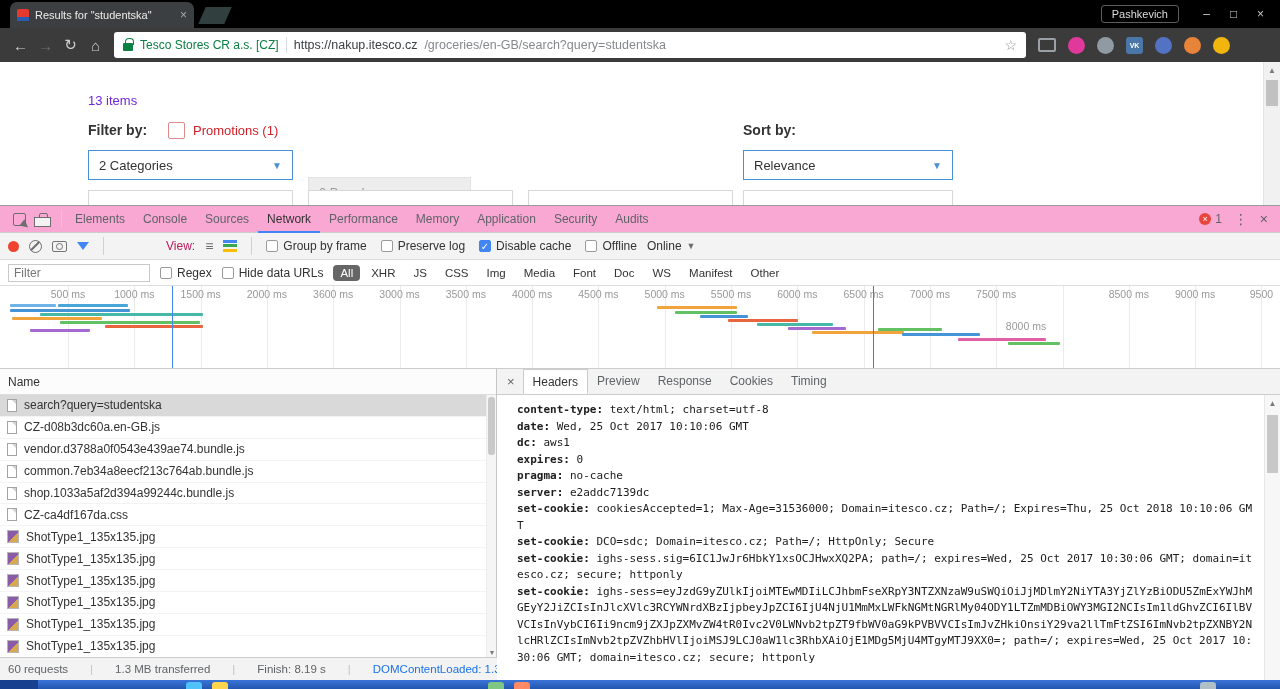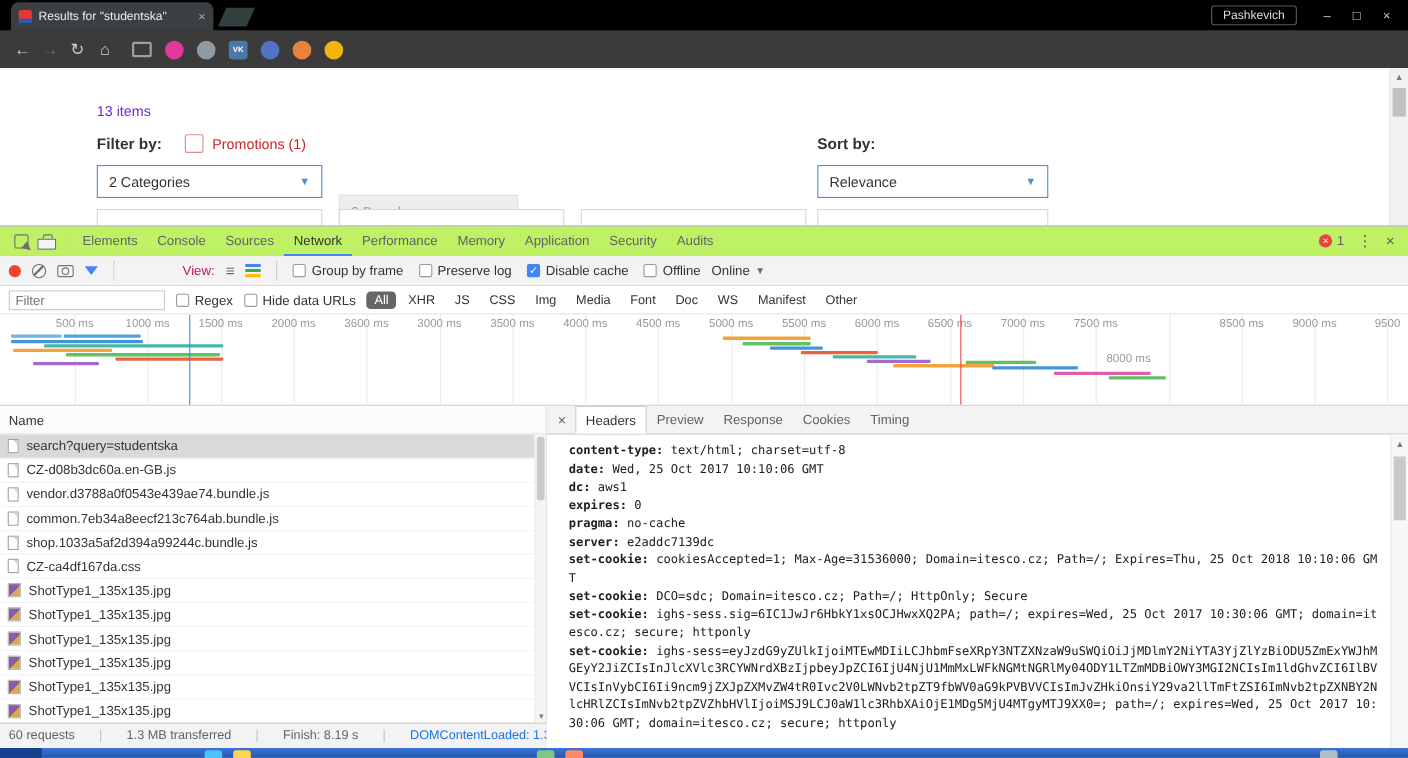--- a/index.html
+++ b/index.html
@@ -52,21 +52,21 @@
   .dd-caret { color:#4a90d2; font-size:10px; }
   .dd.disabled { background:#ededed; border-color:#e2e2e2; color:#9b9b9b; }
   .partial-box { position:absolute; top:128px; height:22px; background:#fff; border:1px solid #d8d8d8; }
   .page-scroll { position:absolute; right:0; top:0; width:17px; height:143px; background:#f1f1f1; border-left:1px solid #e4e4e4; }
   .scroll-arrow { display:block; text-align:center; color:#7a7a7a; font-size:8px; padding-top:4px; }
   .page-scroll .thumb { position:absolute; left:2px; top:18px; width:12px; height:26px; background:#c1c1c1; }
 
   
   .devtools { position:relative; height:475px; background:#fff; border-top:1px solid #9a9a9a; font-size:12px; color:#333; }
 
-  .dt-tabbar { height:27px; background:#bef264; border-bottom:1px solid #ccc; display:flex; align-items:center; padding:0 4px; }
+  .dt-tabbar { height:27px; background:#f9a8d4; border-bottom:1px solid #ccc; display:flex; align-items:center; padding:0 4px; }
   .dt-ticons { display:flex; align-items:center; gap:13px; padding:0 9px; }
   .inspect-ic { width:13px; height:13px; border:1.5px solid #6e6e6e; border-radius:2px; position:relative; }
   .inspect-ic::after { content:""; position:absolute; right:-4px; bottom:-4px; width:0; height:0;
                        border-left:8px solid #6e6e6e; border-top:4px solid transparent; border-bottom:4px solid transparent;
                        transform:rotate(40deg); }
   .device-ic { width:9px; height:13px; border:1.5px solid #6e6e6e; border-radius:2px; position:relative; }
   .device-ic::before { content:""; position:absolute; left:-6px; bottom:-2px; width:15px; height:8px;
                        border:1.5px solid #6e6e6e; background:#f3f3f3; }
   .vsep { width:1px; height:18px; background:#d0d0d0; margin:0 4px; }
   .dt-tab { padding:0 9px; height:27px; line-height:27px; color:#5f6368; white-space:nowrap; }
@@ -170,20 +170,28 @@
       <span class="winbtn">□</span>
       <span class="winbtn">×</span>
     </div>
   </div>
 
   <div class="navbar">
     <span class="nav-ic">←</span>
     <span class="nav-ic disabled">→</span>
     <span class="nav-ic">↻</span>
     <span class="nav-ic">⌂</span>
+    <div class="addressbar">
+      <span class="lock"></span>
+      <span class="ev-name">Tesco Stores CR a.s. [CZ]</span>
+      <span class="url-sep"></span>
+      <span class="url-host">https://nakup.itesco.cz</span>
+        <span class="url-path">/groceries/en-GB/search?query=studentska</span>
+      <span class="star">☆</span>
+    </div>
     <div class="ext-icons">
         <span class="ext-ic screen" style="border-color: rgb(154, 160, 166);"></span>
         <span class="ext-ic round" style="background: rgb(224, 57, 155);"></span>
         <span class="ext-ic round" style="background: rgb(143, 154, 163);"></span>
         <span class="ext-ic square" style="background: rgb(74, 118, 168);">VK</span>
         <span class="ext-ic round" style="background: rgb(84, 114, 196);"></span>
         <span class="ext-ic round" style="background: rgb(232, 131, 58);"></span>
         <span class="ext-ic round" style="background: rgb(241, 181, 14);"></span>
       </div>
   </div>

